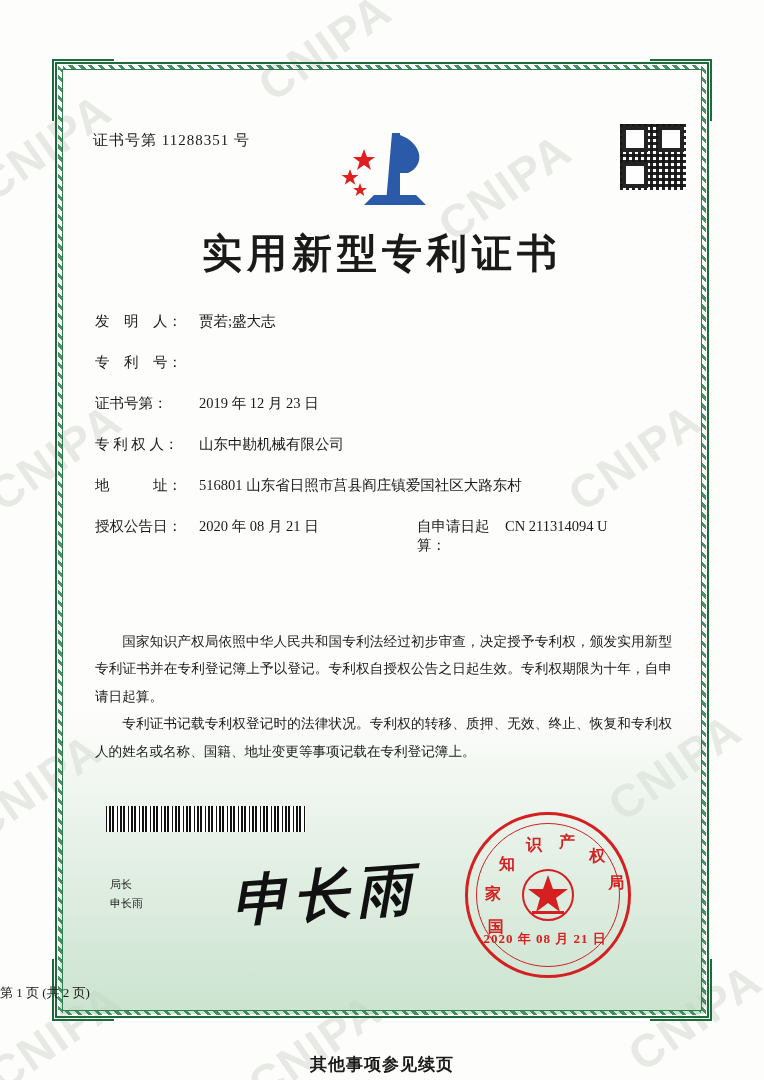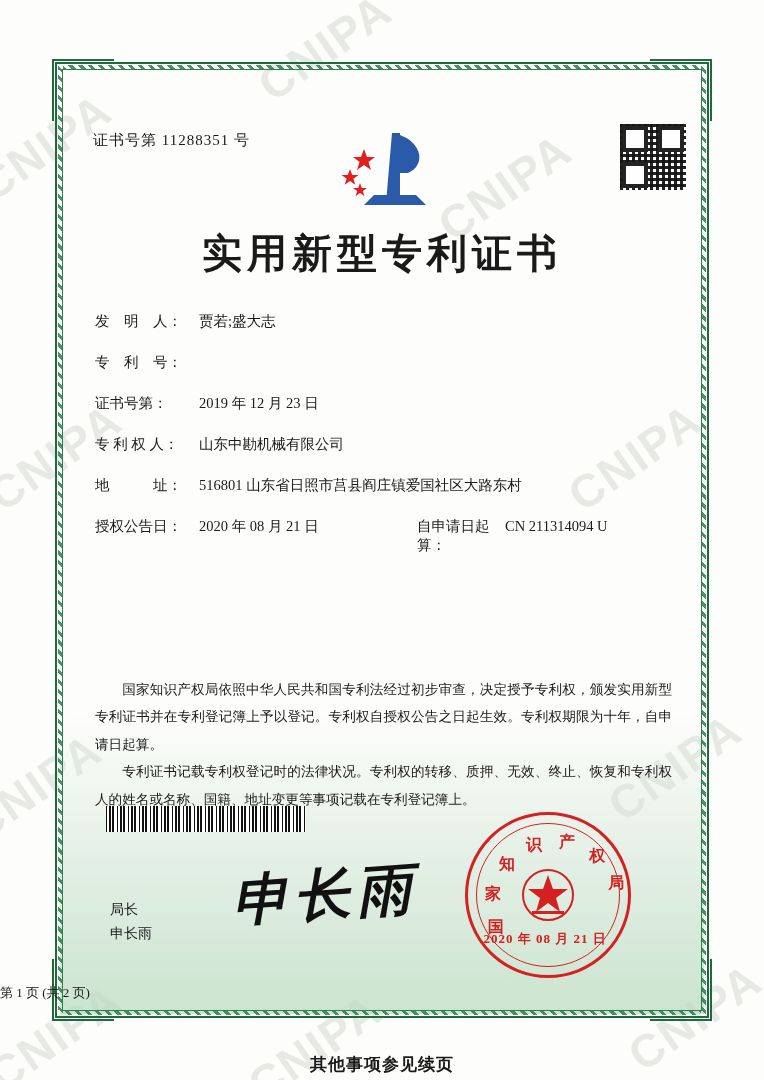--- a/index.html
+++ b/index.html
@@ -113,30 +113,30 @@
   .fields{position:absolute;left:95px;top:312px;right:90px;}
   .field{display:flex;align-items:baseline;margin-bottom:22px;font-size:14.5px;}
   .f-label{width:104px;flex:none;letter-spacing:0px;}
   .f-value{flex:1;}
   .field.two .f-value{flex:none;width:218px;}
   .f-label2{width:88px;flex:none;}
   .f-value2{flex:1;}
 
   .para{
     position:absolute;left:95px;right:92px;top:628px;
-    font-size:13.6px;line-height:2.02;text-align:justify;margin-top:48px;
+    font-size:13.6px;line-height:2.02;text-align:justify;
   }
   .para p{margin:0;text-indent:2em;}
 
   .barcode{
     position:absolute;left:106px;top:806px;width:200px;height:26px;
     background-image:repeating-linear-gradient(90deg,#111 0 1px,#fff 1px 3px,#111 3px 5px,#fff 5px 6px,#111 6px 8px,#fff 8px 11px);
   }
 
-  .sign-block{position:absolute;left:110px;top:875px;font-size:14px;line-height:1.7;margin-top:23px;}
+  .sign-block{position:absolute;left:110px;top:875px;font-size:11px;line-height:1.7;}
   .signature{
     position:absolute;left:232px;top:858px;
     font-family:"Liberation Serif","DejaVu Serif",serif;
     font-size:56px;font-weight:700;font-style:italic;
     color:#111;letter-spacing:6px;
     transform:rotate(-4deg);
   }
 
   
   .seal{

